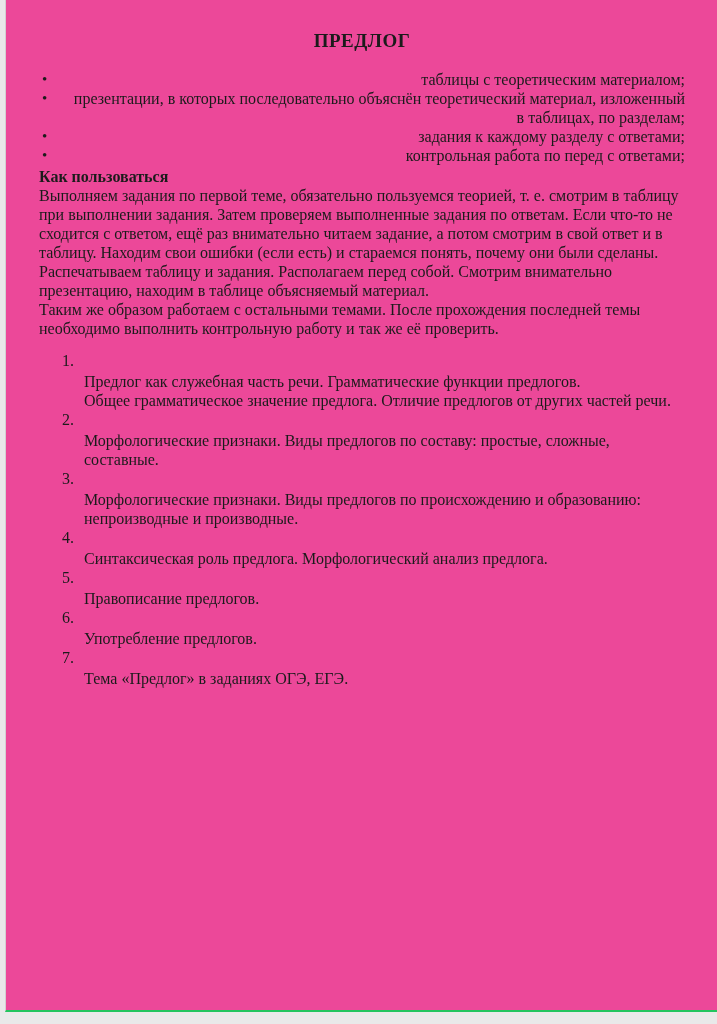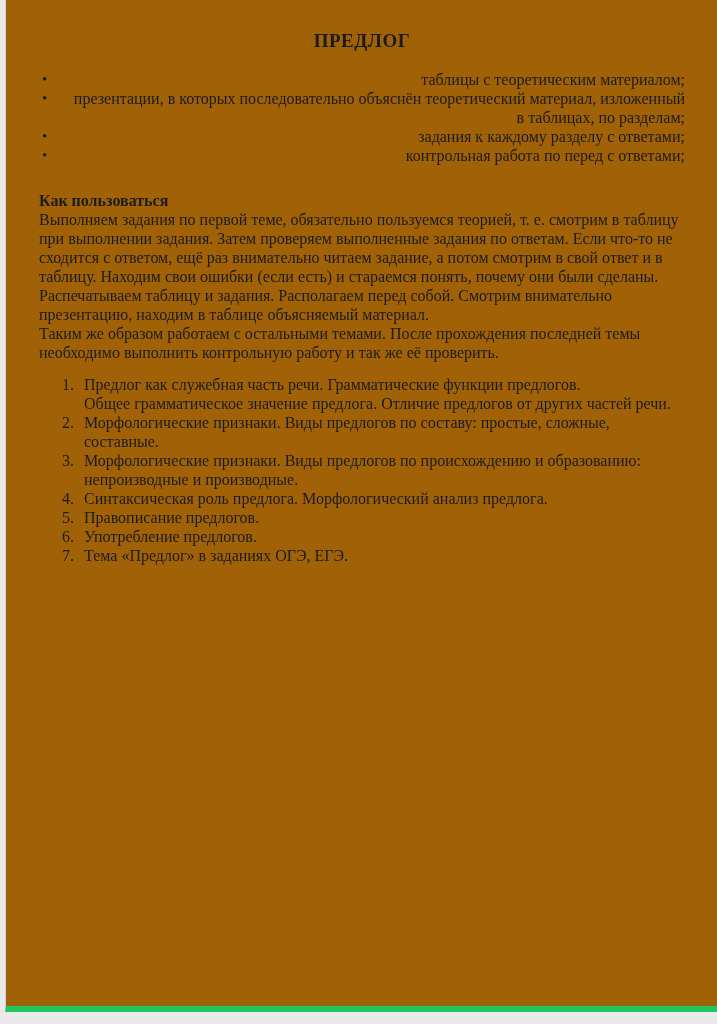--- a/index.html
+++ b/index.html
@@ -15,23 +15,23 @@
     overflow: hidden;
     font-family: "Liberation Serif", "DejaVu Serif", serif;
     color: #1b1b1b;
   }
   .page {
     position: absolute;
     left: 5px;
     top: 0;
     width: 712px;
     height: 1012px;
-    background: #a16207;
+    background: #ec4899;
     border-left: 1px solid #d2d2d2;
-    border-bottom: 6px solid #22c55e;
+    border-bottom: 2px solid #22c55e;
     box-sizing: border-box;
   }
   .content {
     padding: 30px 32px 0 33px;
     font-size: 16px;
     line-height: 19px;
   }
   h1.doc-title {
     margin: 0 0 18px 0;
     padding: 0;
@@ -60,38 +60,39 @@
     padding-left: 3px;
     box-sizing: border-box;
     font-size: 15px;
   }
   ul.bullets .btext {
     flex: 1 1 auto;
     text-align: right;
   }
   .bold-head {
     font-weight: bold;
-    margin-top: 26px;
+    margin-top: 2px;
     font-family: Liberation Serif, serif;
   }
   ol.topics {
     margin: 13px 0 0 0;
     padding: 0 0 0 23px;
     list-style: none;
   }
   ol.topics li {
     display: flex;
     align-items: flex-start;
   }
   ol.topics .num {
     flex: 0 0 22px;
   }
   ol.topics .ttext {
     flex: 1 1 auto;
     white-space: pre-line;
+    margin-top: 21px;
   }
 </style>
 </head>
 <body>
 
 <div class="viewer">
   <div class="page">
     <div class="content">
 
       <h1 class="doc-title">ПРЕДЛОГ</h1>

